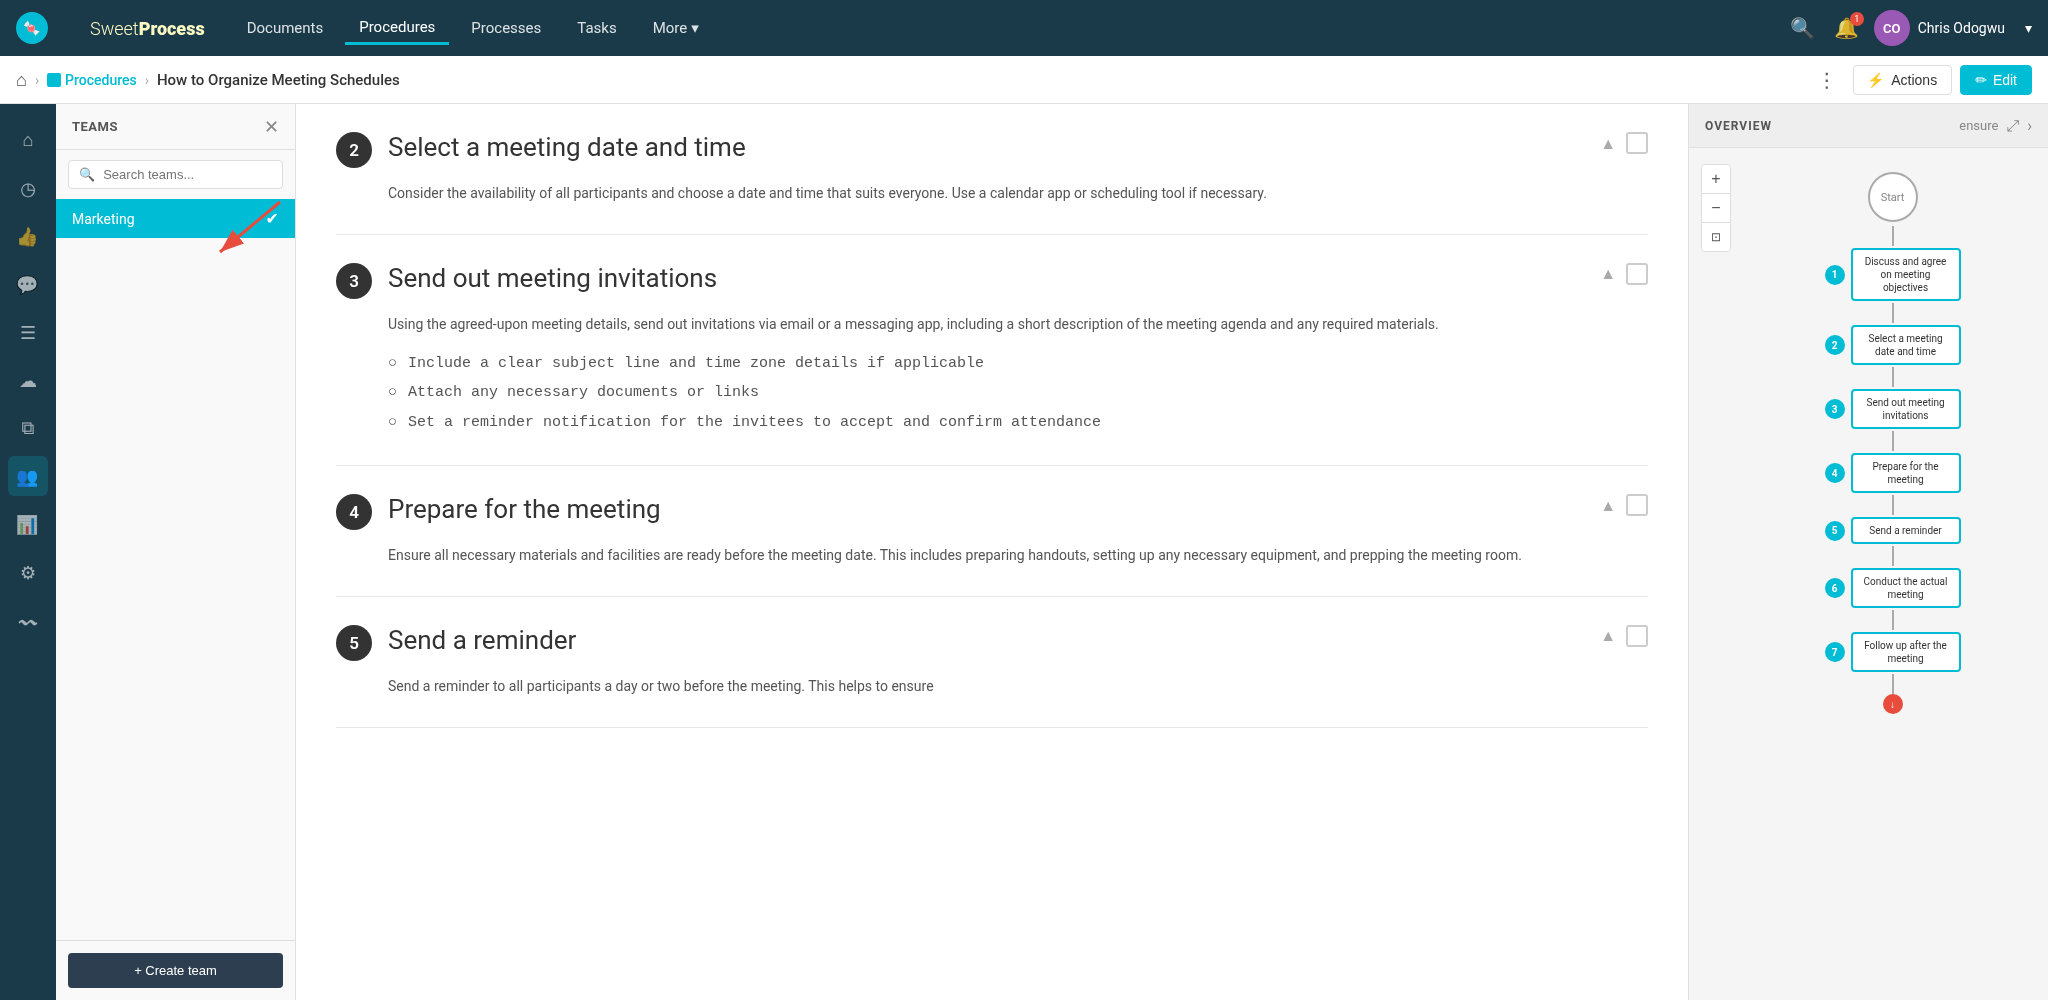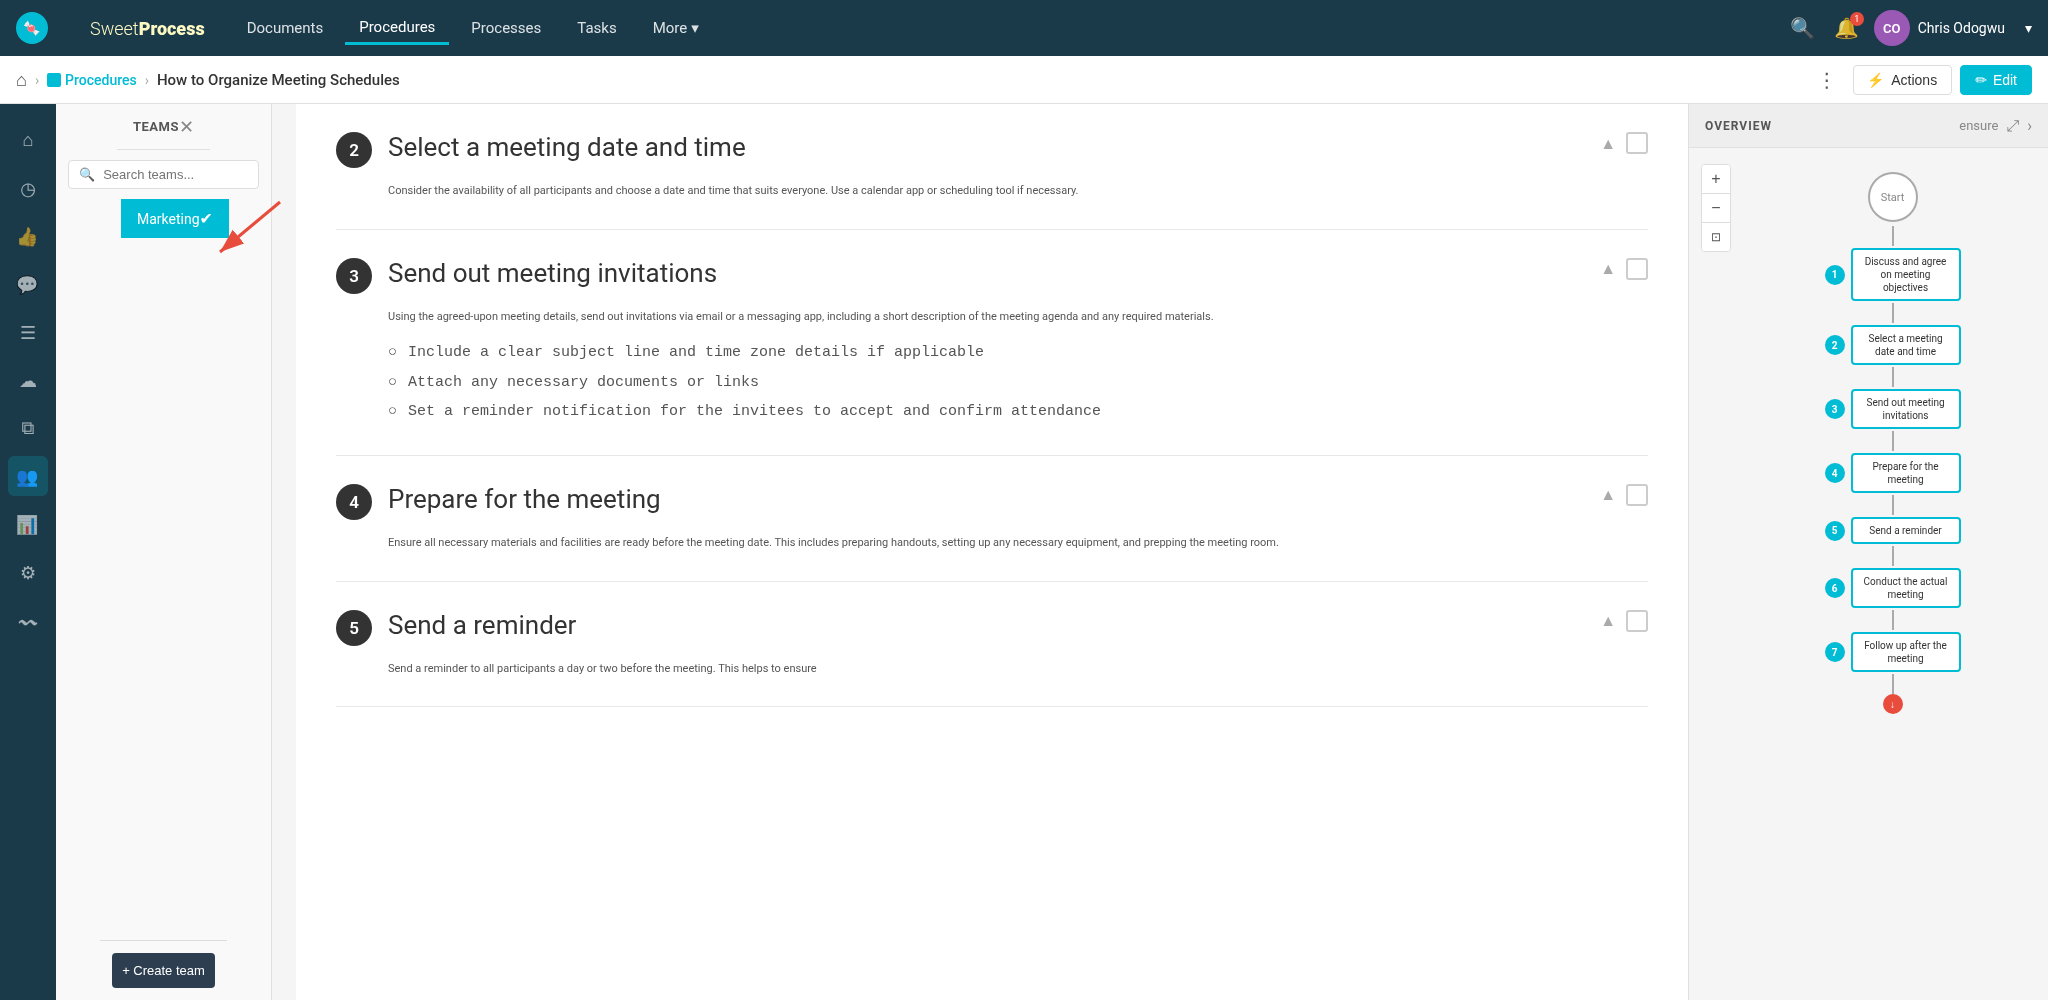--- a/index.html
+++ b/index.html
@@ -117,28 +117,27 @@
       cursor: pointer;
       transition: background 0.15s, color 0.15s;
     }
     .sidebar-icon.active { background: rgba(0,188,212,0.2); color: #00bcd4; }
 
     
     .teams-panel {
       position: fixed;
       top: 104px;
       left: 56px;
-      width: 216px;
+      width: 240px;
       bottom: 0;
       background: #f9f9f9;
       border-right: 1px solid #e0e0e0;
       z-index: 70;
       display: flex;
       flex-direction: column;
-      align-items: center;
     }
     .teams-header {
       display: flex;
       align-items: center;
       justify-content: space-between;
       padding: 12px 16px;
       border-bottom: 1px solid #e0e0e0;
     }
     .teams-title { font-size: 13px; font-weight: 700; color: #555; letter-spacing: 0.5px; }
     .teams-close { color: #888; font-size: 18px; cursor: pointer; }
@@ -149,21 +148,21 @@
       border-radius: 4px; padding: 6px 10px; gap: 8px;
     }
     .teams-search input {
       border: none; outline: none; font-size: 13px; color: #555; background: transparent; width: 100%;
     }
     .team-item {
       display: flex; align-items: center; justify-content: space-between;
       padding: 10px 16px; cursor: pointer;
       font-size: 14px; color: #333;
     }
-    .team-item.selected { background: #00bcd4; color: white; margin-left: 23px; }
+    .team-item.selected { background: #00bcd4; color: white; }
     .team-item.selected .team-check { color: white; }
     .team-check { font-size: 16px; }
     .teams-footer {
       margin-top: auto;
       padding: 12px;
       border-top: 1px solid #ddd;
     }
     .btn-create-team {
       width: 100%; background: #2c3e50; color: white;
       border: none; border-radius: 4px; padding: 10px;
@@ -205,21 +204,21 @@
       font-size: 17px; font-weight: 600; flex-shrink: 0;
     }
     .step-title { font-size: 26px; color: #333; font-weight: 400; flex: 1; line-height: 1.2; }
     .step-controls { display: flex; align-items: center; gap: 10px; margin-left: auto; }
     .step-collapse { color: #aaa; font-size: 16px; cursor: pointer; }
     .step-checkbox {
       width: 22px; height: 22px; border: 2px solid #ccc;
       border-radius: 3px; cursor: pointer;
     }
     .step-body { padding-left: 52px; }
-    .step-text { font-size: 11px; color: #555; line-height: 1.7; }
+    .step-text { font-size: 14px; color: #555; line-height: 1.7; }
     .step-list { list-style: none; margin-top: 12px; }
     .step-list li {
       font-size: 15px; color: #555; line-height: 1.7;
       padding: 2px 0;
       padding-left: 20px; position: relative; font-family: Liberation Mono, monospace;
     }
     .step-list li::before {
       content: '○'; position: absolute; left: 0; color: #555;
     }
 

